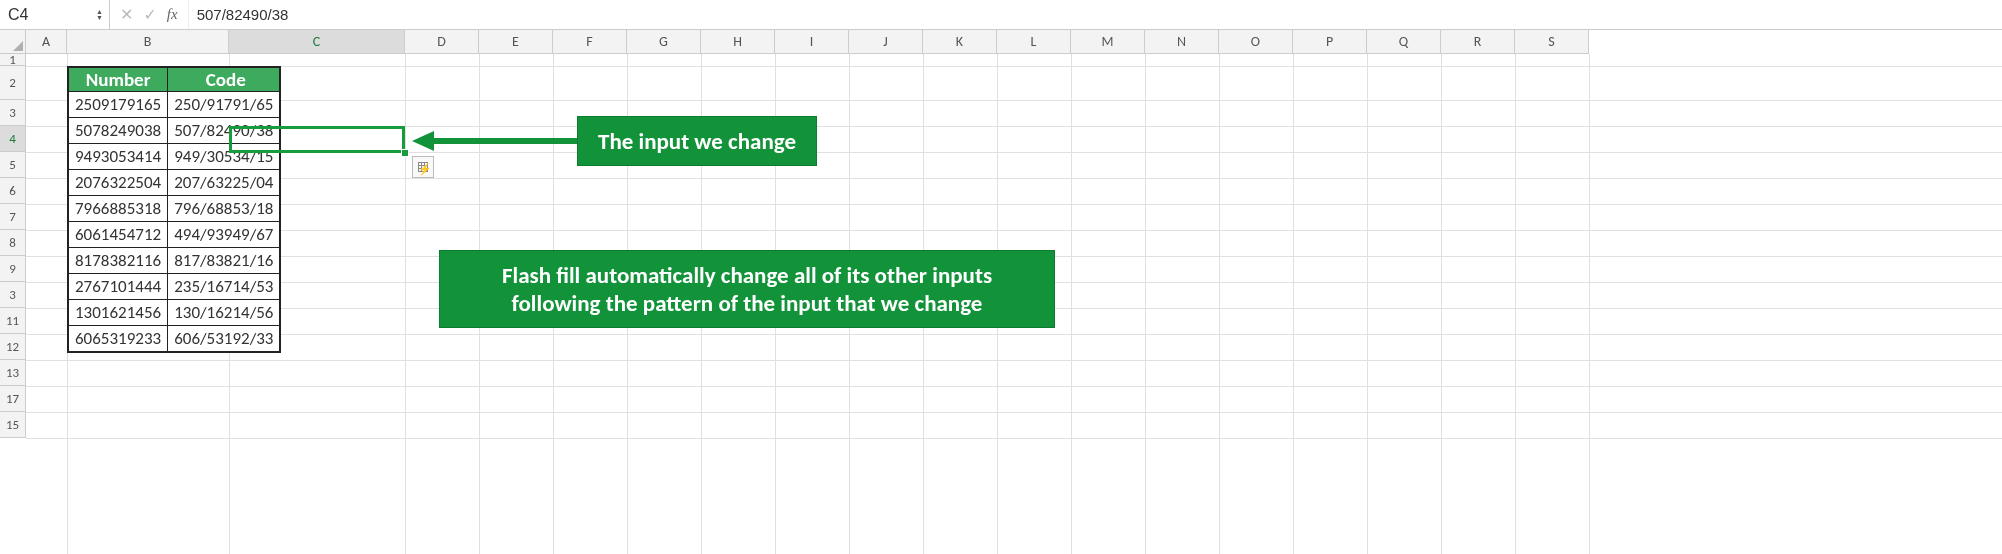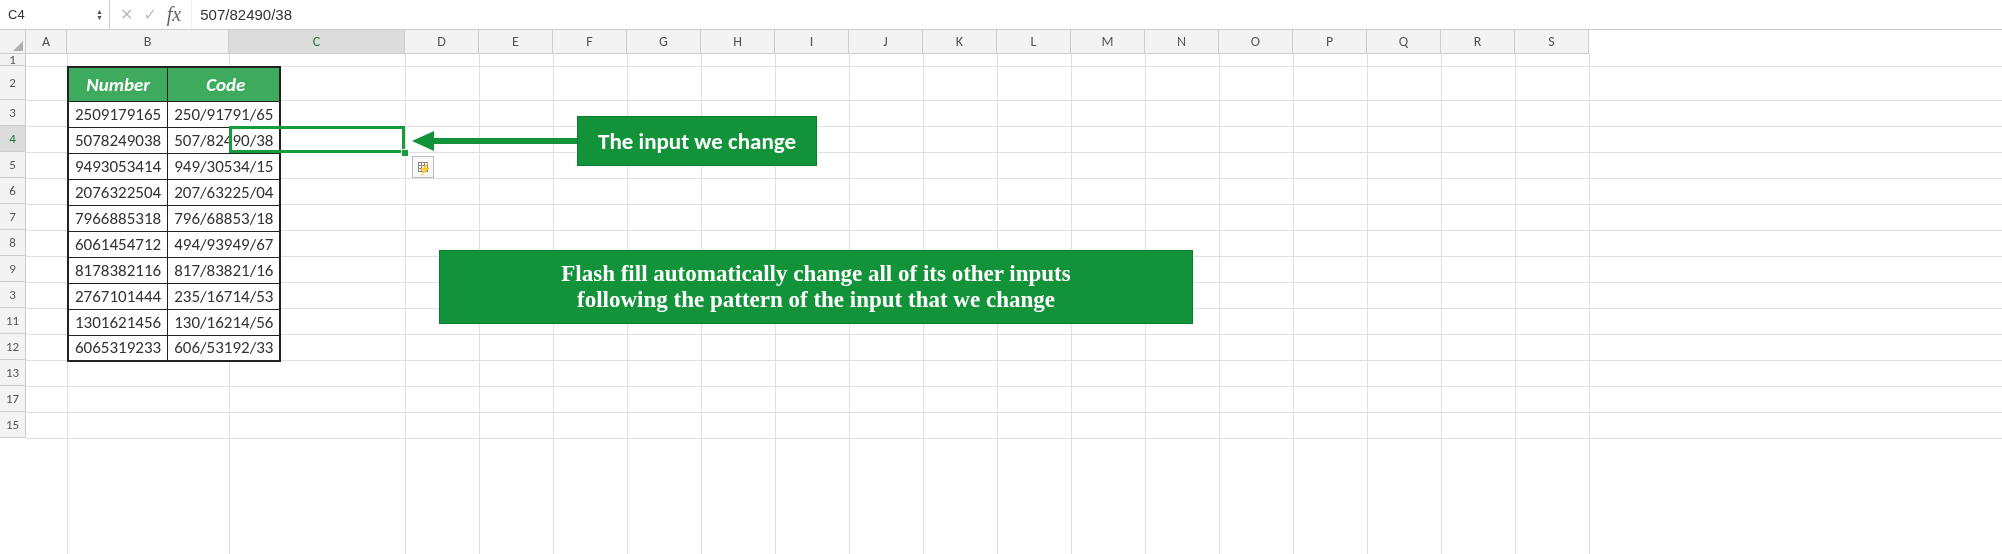--- a/index.html
+++ b/index.html
@@ -24,21 +24,21 @@
     display: flex;
     align-items: center;
     border-right: 1px solid #ccc;
     padding: 0 4px;
     width: 110px;
     justify-content: space-between;
   }
   .name-box {
     border: none;
     outline: none;
-    font-size: 13px;
+    font-size: 16px;
     width: 60px;
     padding: 2px 4px;
     color: #333;
   }
   .spinner {
     display: flex;
     flex-direction: column;
     justify-content: center;
     margin-left: 2px;
   }
@@ -49,21 +49,21 @@
     padding: 0 2px;
   }
   .fb-controls {
     display: flex;
     align-items: center;
     gap: 10px;
     padding: 0 10px;
     border-right: 1px solid #eee;
   }
   .fb-btn { color: #bbb; font-size: 16px; }
-  .fx-label { font-style: italic; font-size: 20px; color: #666; font-family: 'Times New Roman', serif; }
+  .fx-label { font-style: italic; font-size: 15px; color: #666; font-family: 'Times New Roman', serif; }
   .formula-input {
     border: none;
     outline: none;
     flex: 1;
     padding: 2px 8px;
     font-size: 15px;
     color: #333;
   }
   .grid-area {
     position: relative;
@@ -141,24 +141,23 @@
     left: 41px;
     top: 12px;
     border-collapse: collapse;
     border: 2px solid #222;
   }
   .data-table th {
     background: #3daa5d;
     color: #fff;
     font-weight: bold;
     font-size: 19px;
-    height: 34px;
+    height: 24px;
     border: 1px solid #222;
     text-align: center;
-    font-style: italic;
   }
   .data-table td {
     border: 1px solid #222;
     height: 26px;
     font-size: 17px;
     padding: 0 6px;
     background: #fff;
   }
   .col-num { width: 162px; text-align: center; }
   .col-code { width: 175px; text-align: left; padding-left: 4px; }
@@ -370,18 +369,18 @@
     </div>
 
     <svg class="arrow-svg" style="left:384px; top:75px;" width="170" height="24">
       <line x1="20" y1="12" x2="168" y2="12" stroke="#12933a" stroke-width="6"></line>
       <polygon points="2,12 24,2 24,22" fill="#12933a"></polygon>
     </svg>
 
     <div class="callout" style="left:551px; top:62px; width:240px;">
       <span>The input we change</span>
     </div>
-    <div class="callout" style="left:413px; top:196px; width:754px;font-family:Liberation Serif, serif;">
+    <div class="callout" style="left:413px; top:196px; width:616px;">
       <div>Flash fill automatically change all of its other inputs</div>
       <div>following the pattern of the input that we change</div>
     </div>
   </div>
 </div>
 
 </body></html>

